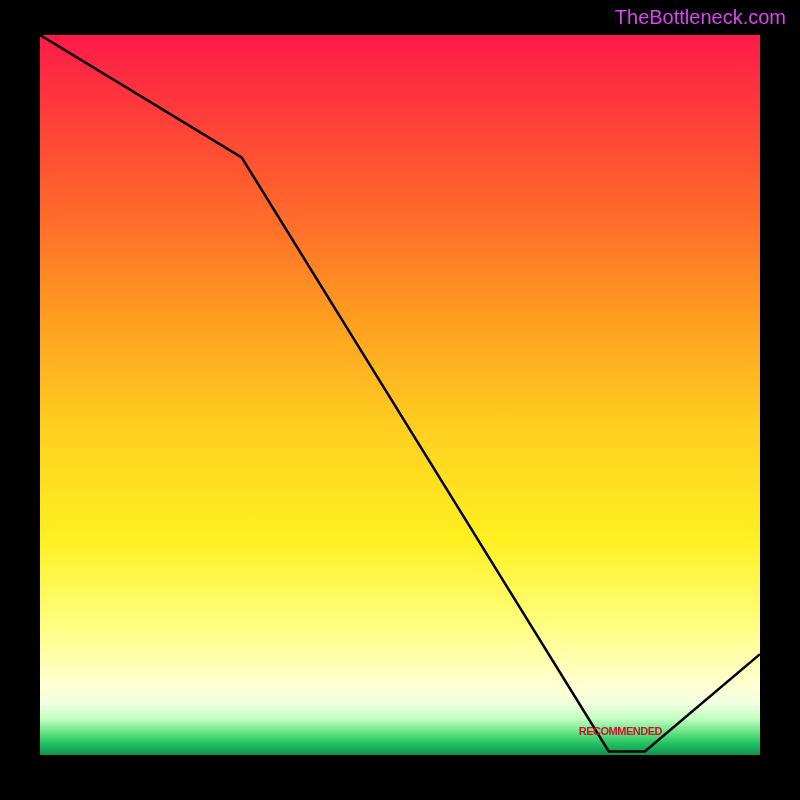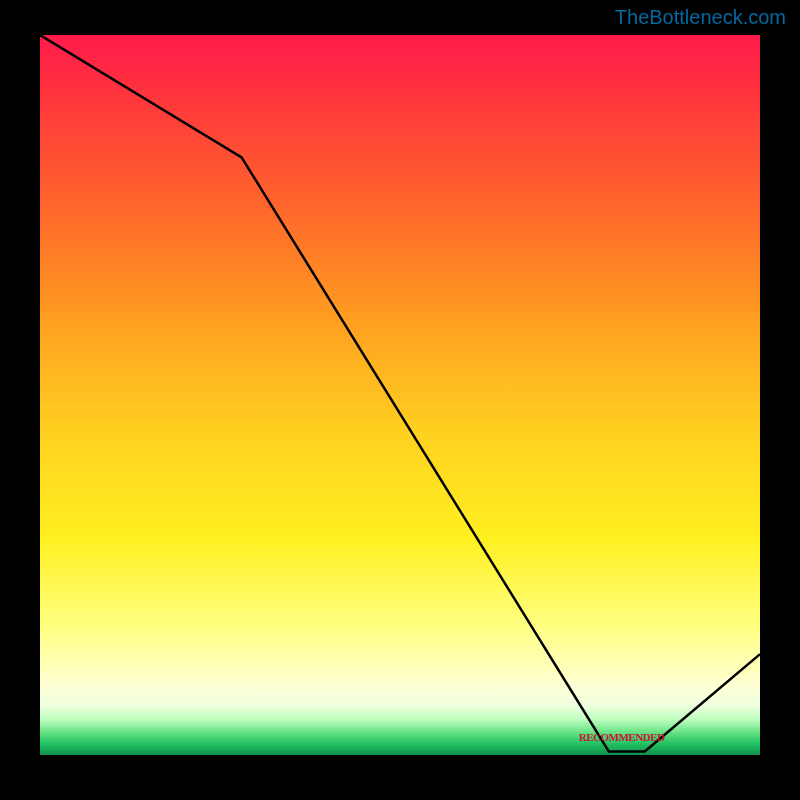--- a/index.html
+++ b/index.html
@@ -7,21 +7,21 @@
     width: 800px;
     height: 800px;
     background: #000;
     position: relative;
     font-family: Arial, sans-serif;
   }
   .watermark {
     position: absolute;
     top: 6px;
     right: 14px;
-    color: #0369a1;
+    color: #d946ef;
     font-size: 20px;
     font-weight: 500;
     z-index: 10;
   }
   .plot-area {
     position: absolute;
     left: 40px;
     top: 35px;
     width: 720px;
     height: 720px;
@@ -59,14 +59,14 @@
 </style>
 </head>
 <body>
 
 <div class="watermark">TheBottleneck.com</div>
 
 <div class="plot-area">
   <svg class="line-svg" viewBox="0 0 720 720" preserveAspectRatio="none">
     <path id="chart-path" d="M0.0 0.0 L201.6 122.4 L568.8 716.4 L604.8 716.4 L720.0 619.2" fill="none" stroke="#000" stroke-width="2.5"></path>
   </svg>
-  <div id="bottom-label" class="bottom-label" style="left: 538.8px; bottom: 12px; font-family: Liberation Serif, serif;">RECOMMENDED</div>
+  <div id="bottom-label" class="bottom-label" style="left: 538.8px; bottom: 18px;">RECOMMENDED</div>
 </div>
 
 </body></html>

